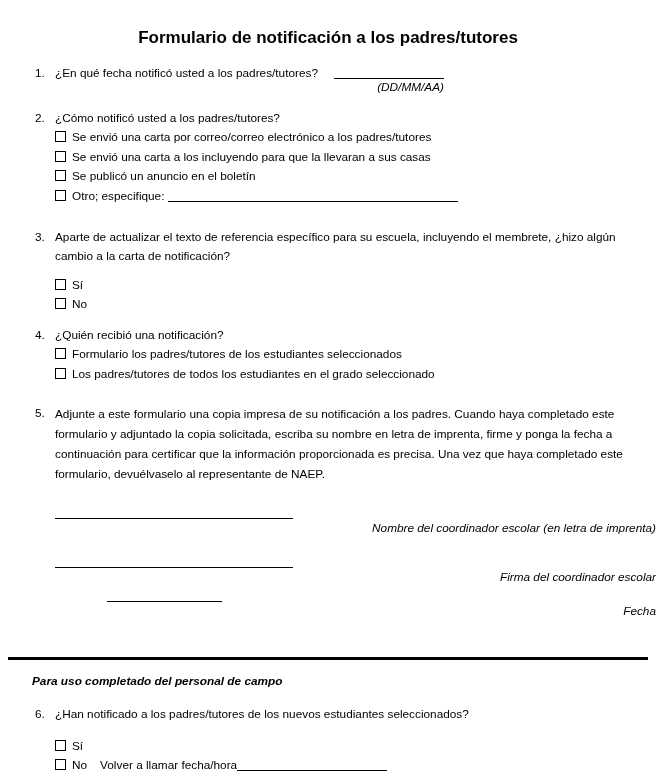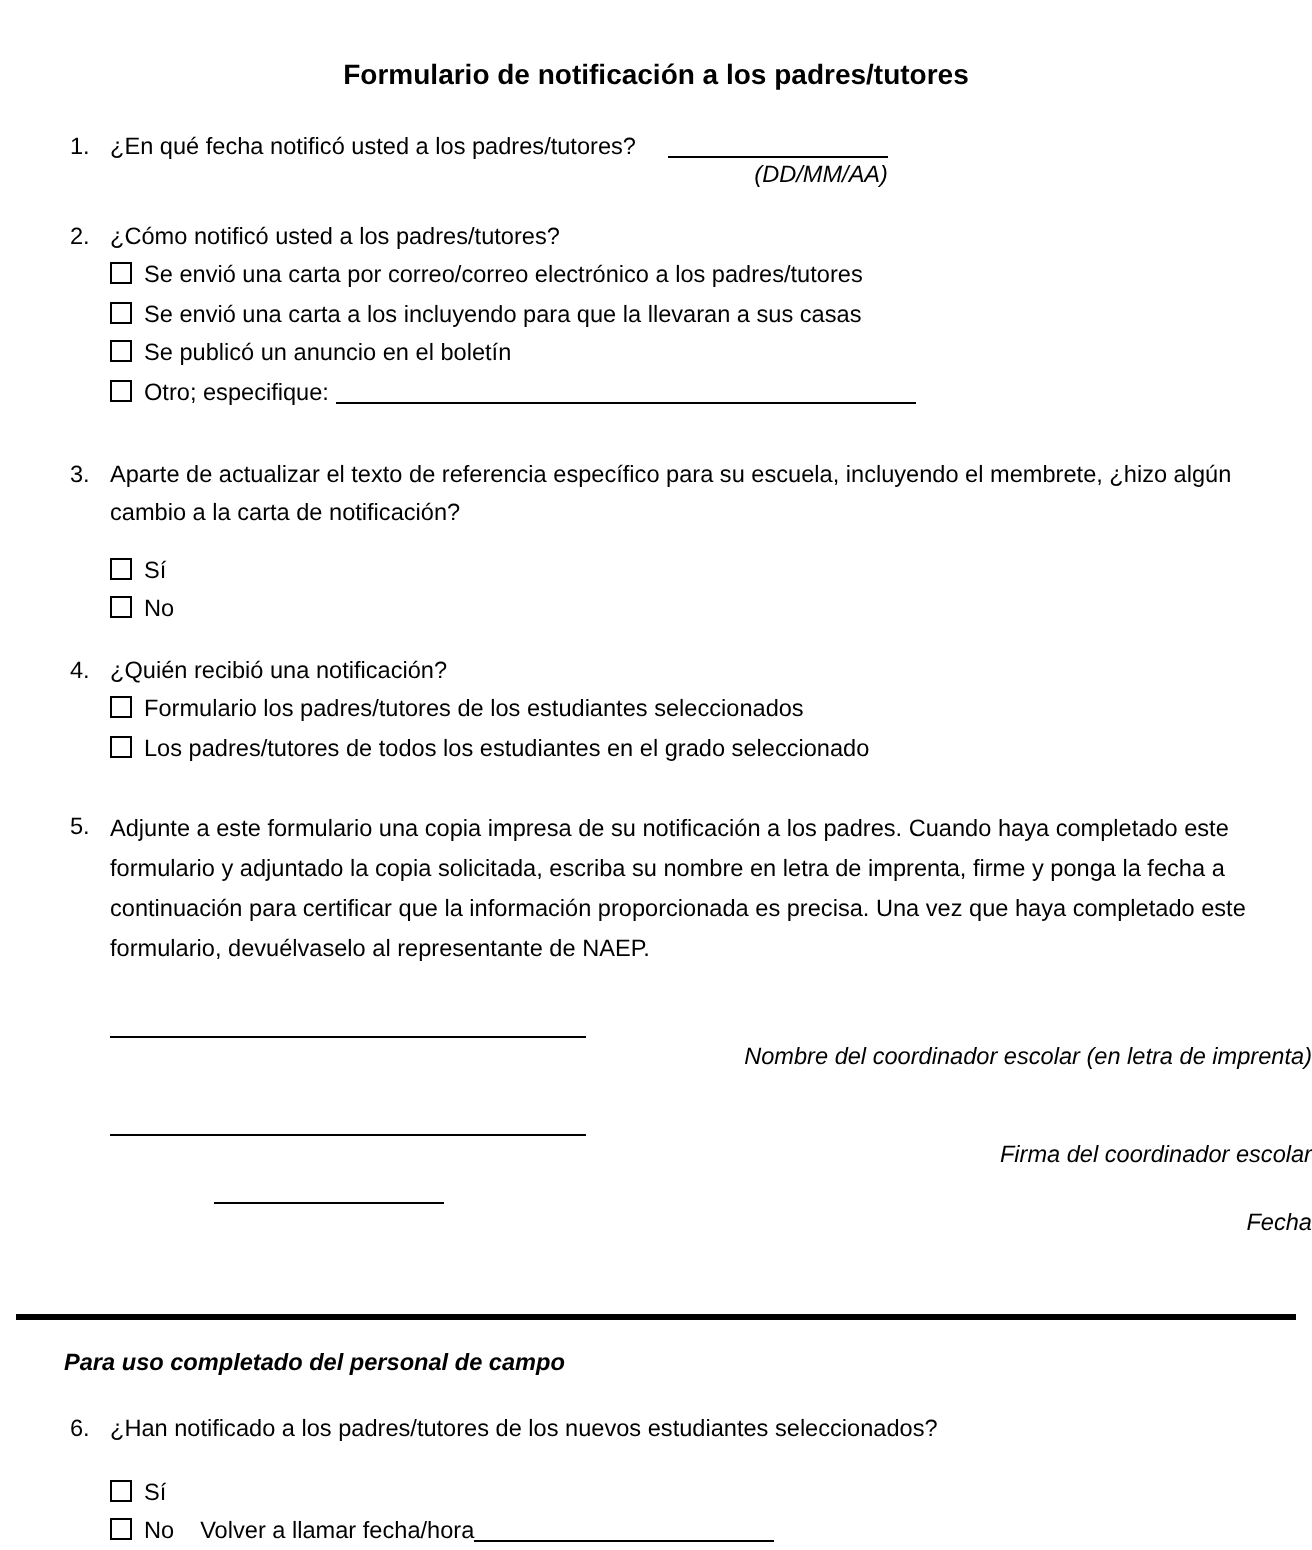--- a/index.html
+++ b/index.html
@@ -9,21 +9,21 @@
     background:#ffffff;
     color:#000;
     font-family:"Liberation Sans", sans-serif;
     font-size:11.8px;
     box-sizing:border-box;
     padding-top:28px;
     overflow:hidden;
   }
   .title {
     margin:0;
-    font-size:14px;
+    font-size:17px;
     font-weight:bold;
     text-align:center;
     line-height:19px;
   }
   .question { display:flex; margin:0 14px 0 35px; line-height:19px; }
   .q-num { flex:0 0 20px; }
   .q-body { flex:1; }
 
   
   .writein-line {

